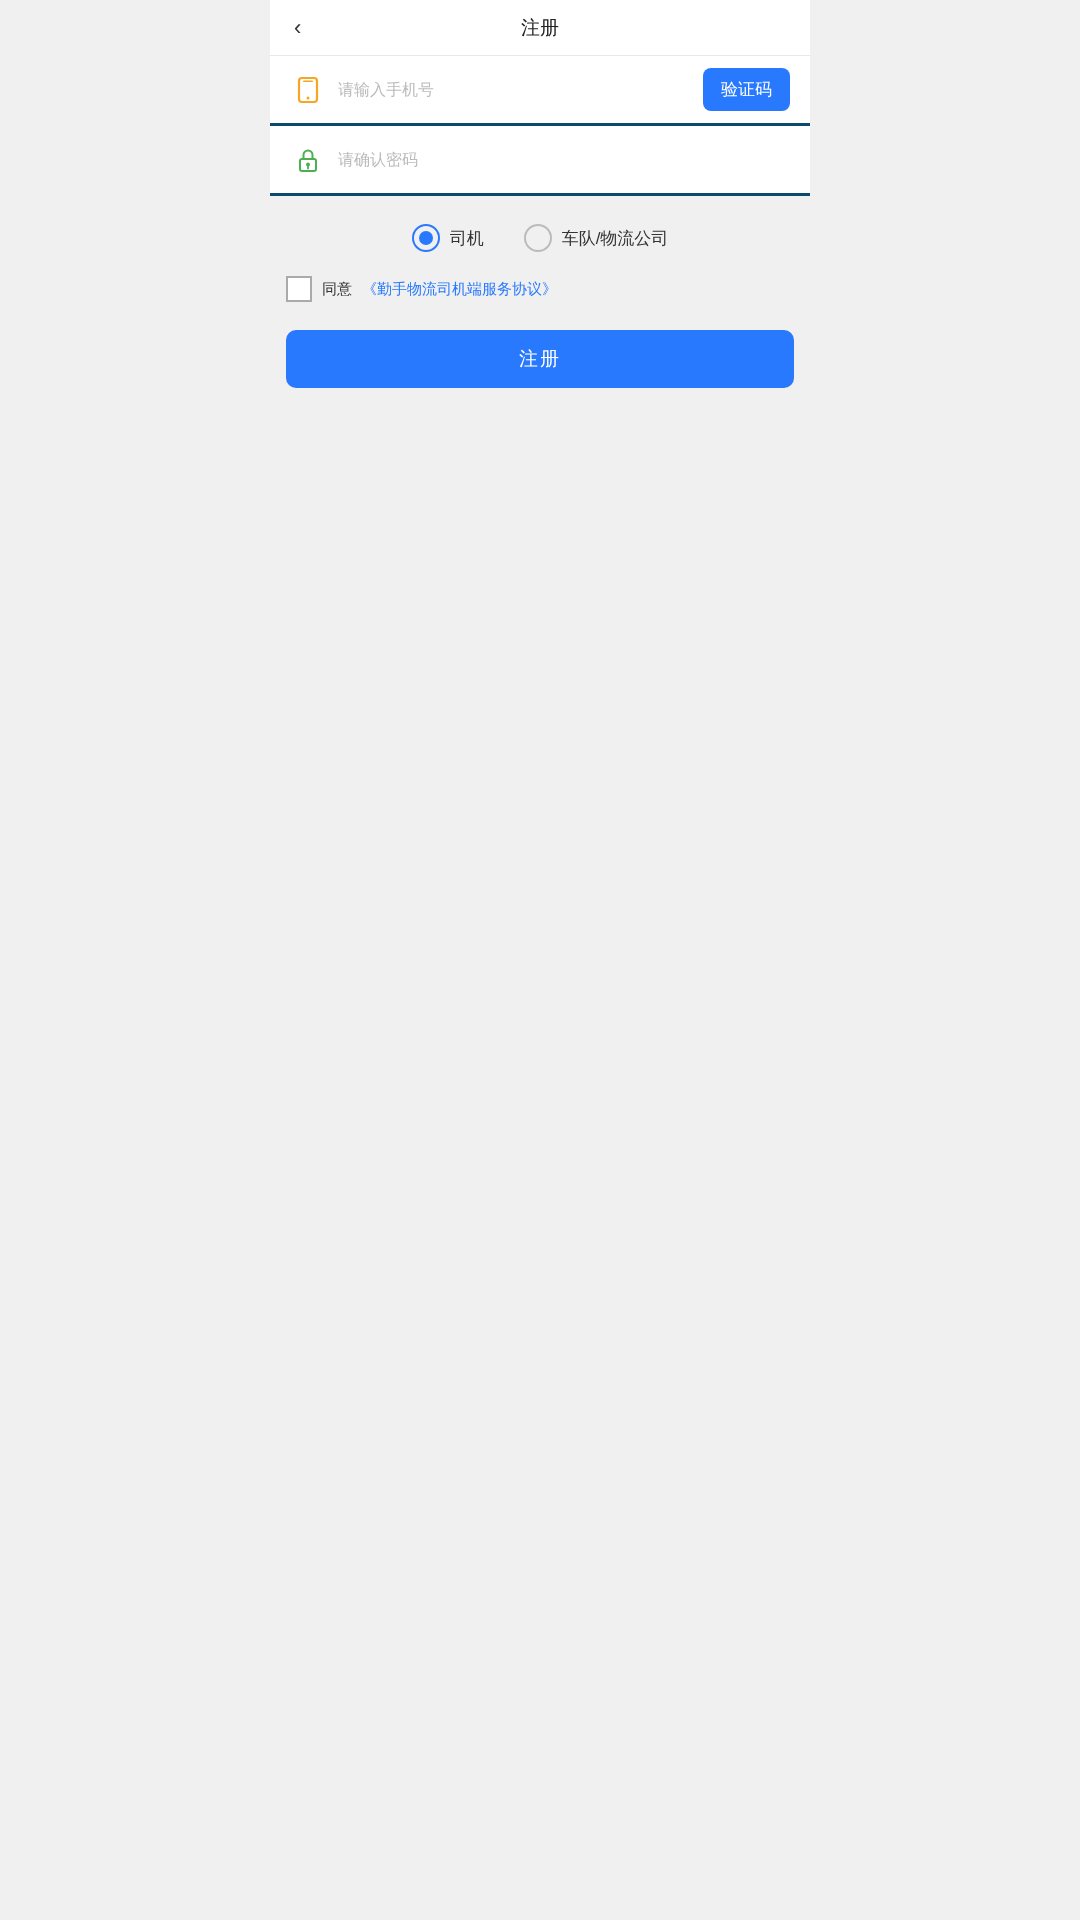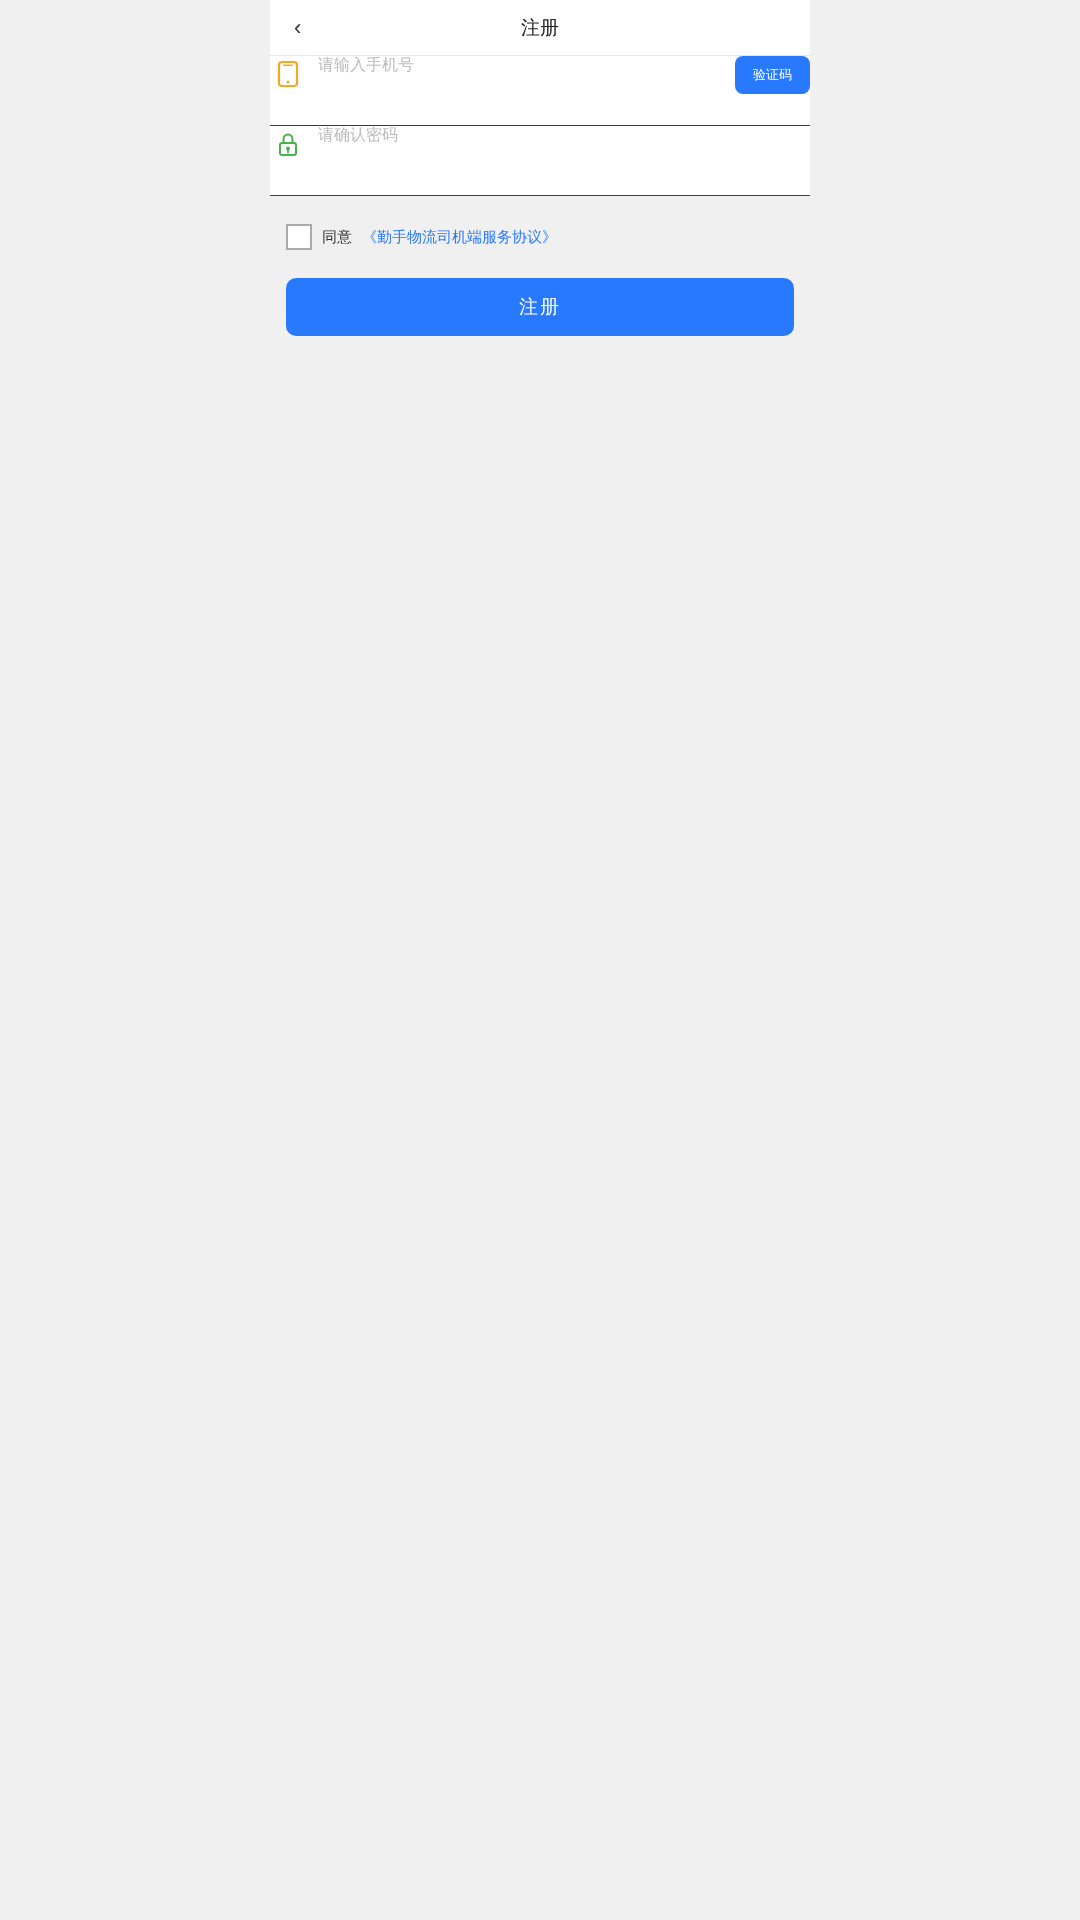--- a/index.html
+++ b/index.html
@@ -46,24 +46,24 @@
       color: #222;
     }
 
     .form-section {
       background: #fff;
       margin-bottom: 0;
     }
 
     .form-row {
       display: flex;
-      align-items: flex-start;
-      padding: 0 0;
+      align-items: center;
+      padding: 0 20px;
       height: 70px;
-      border-bottom: 1px solid #0c4a6e;
+      border-bottom: 3px solid #0c4a6e;
       position: relative;
     }
 
     .form-icon {
       width: 36px;
       height: 36px;
       display: flex;
       align-items: center;
       justify-content: center;
       margin-right: 12px;
@@ -82,21 +82,21 @@
     .form-input::placeholder {
       color: #bbb;
     }
 
     .verify-btn {
       background: #2979FF;
       color: #fff;
       border: none;
       border-radius: 8px;
       padding: 10px 18px;
-      font-size: 13px;
+      font-size: 17px;
       cursor: pointer;
       white-space: nowrap;
     }
 
     .eye-icon {
       position: absolute;
       right: 16px;
       color: #bbb;
       font-size: 22px;
       cursor: pointer;
@@ -239,20 +239,32 @@
       </svg>
     </div>
     <input class="form-input" type="password" placeholder="请确认密码" style="">
   </div>
 
 
 </div>
 
 <div class="gray-section">
 
+  <div class="role-row">
+    <div class="role-option">
+      <div class="radio-outer selected">
+        <div class="radio-inner"></div>
+      </div>
+      <span class="role-label">司机</span>
+    </div>
+    <div class="role-option">
+      <div class="radio-outer"></div>
+      <span class="role-label">车队/物流公司</span>
+    </div>
+  </div>
 
   <div class="agree-row">
     <div class="checkbox-box"></div>
     <span class="agree-text">同意</span>
     <span class="agree-link">《勤手物流司机端服务协议》</span>
   </div>
 
   <button class="register-btn">注册</button>
 
 </div>

